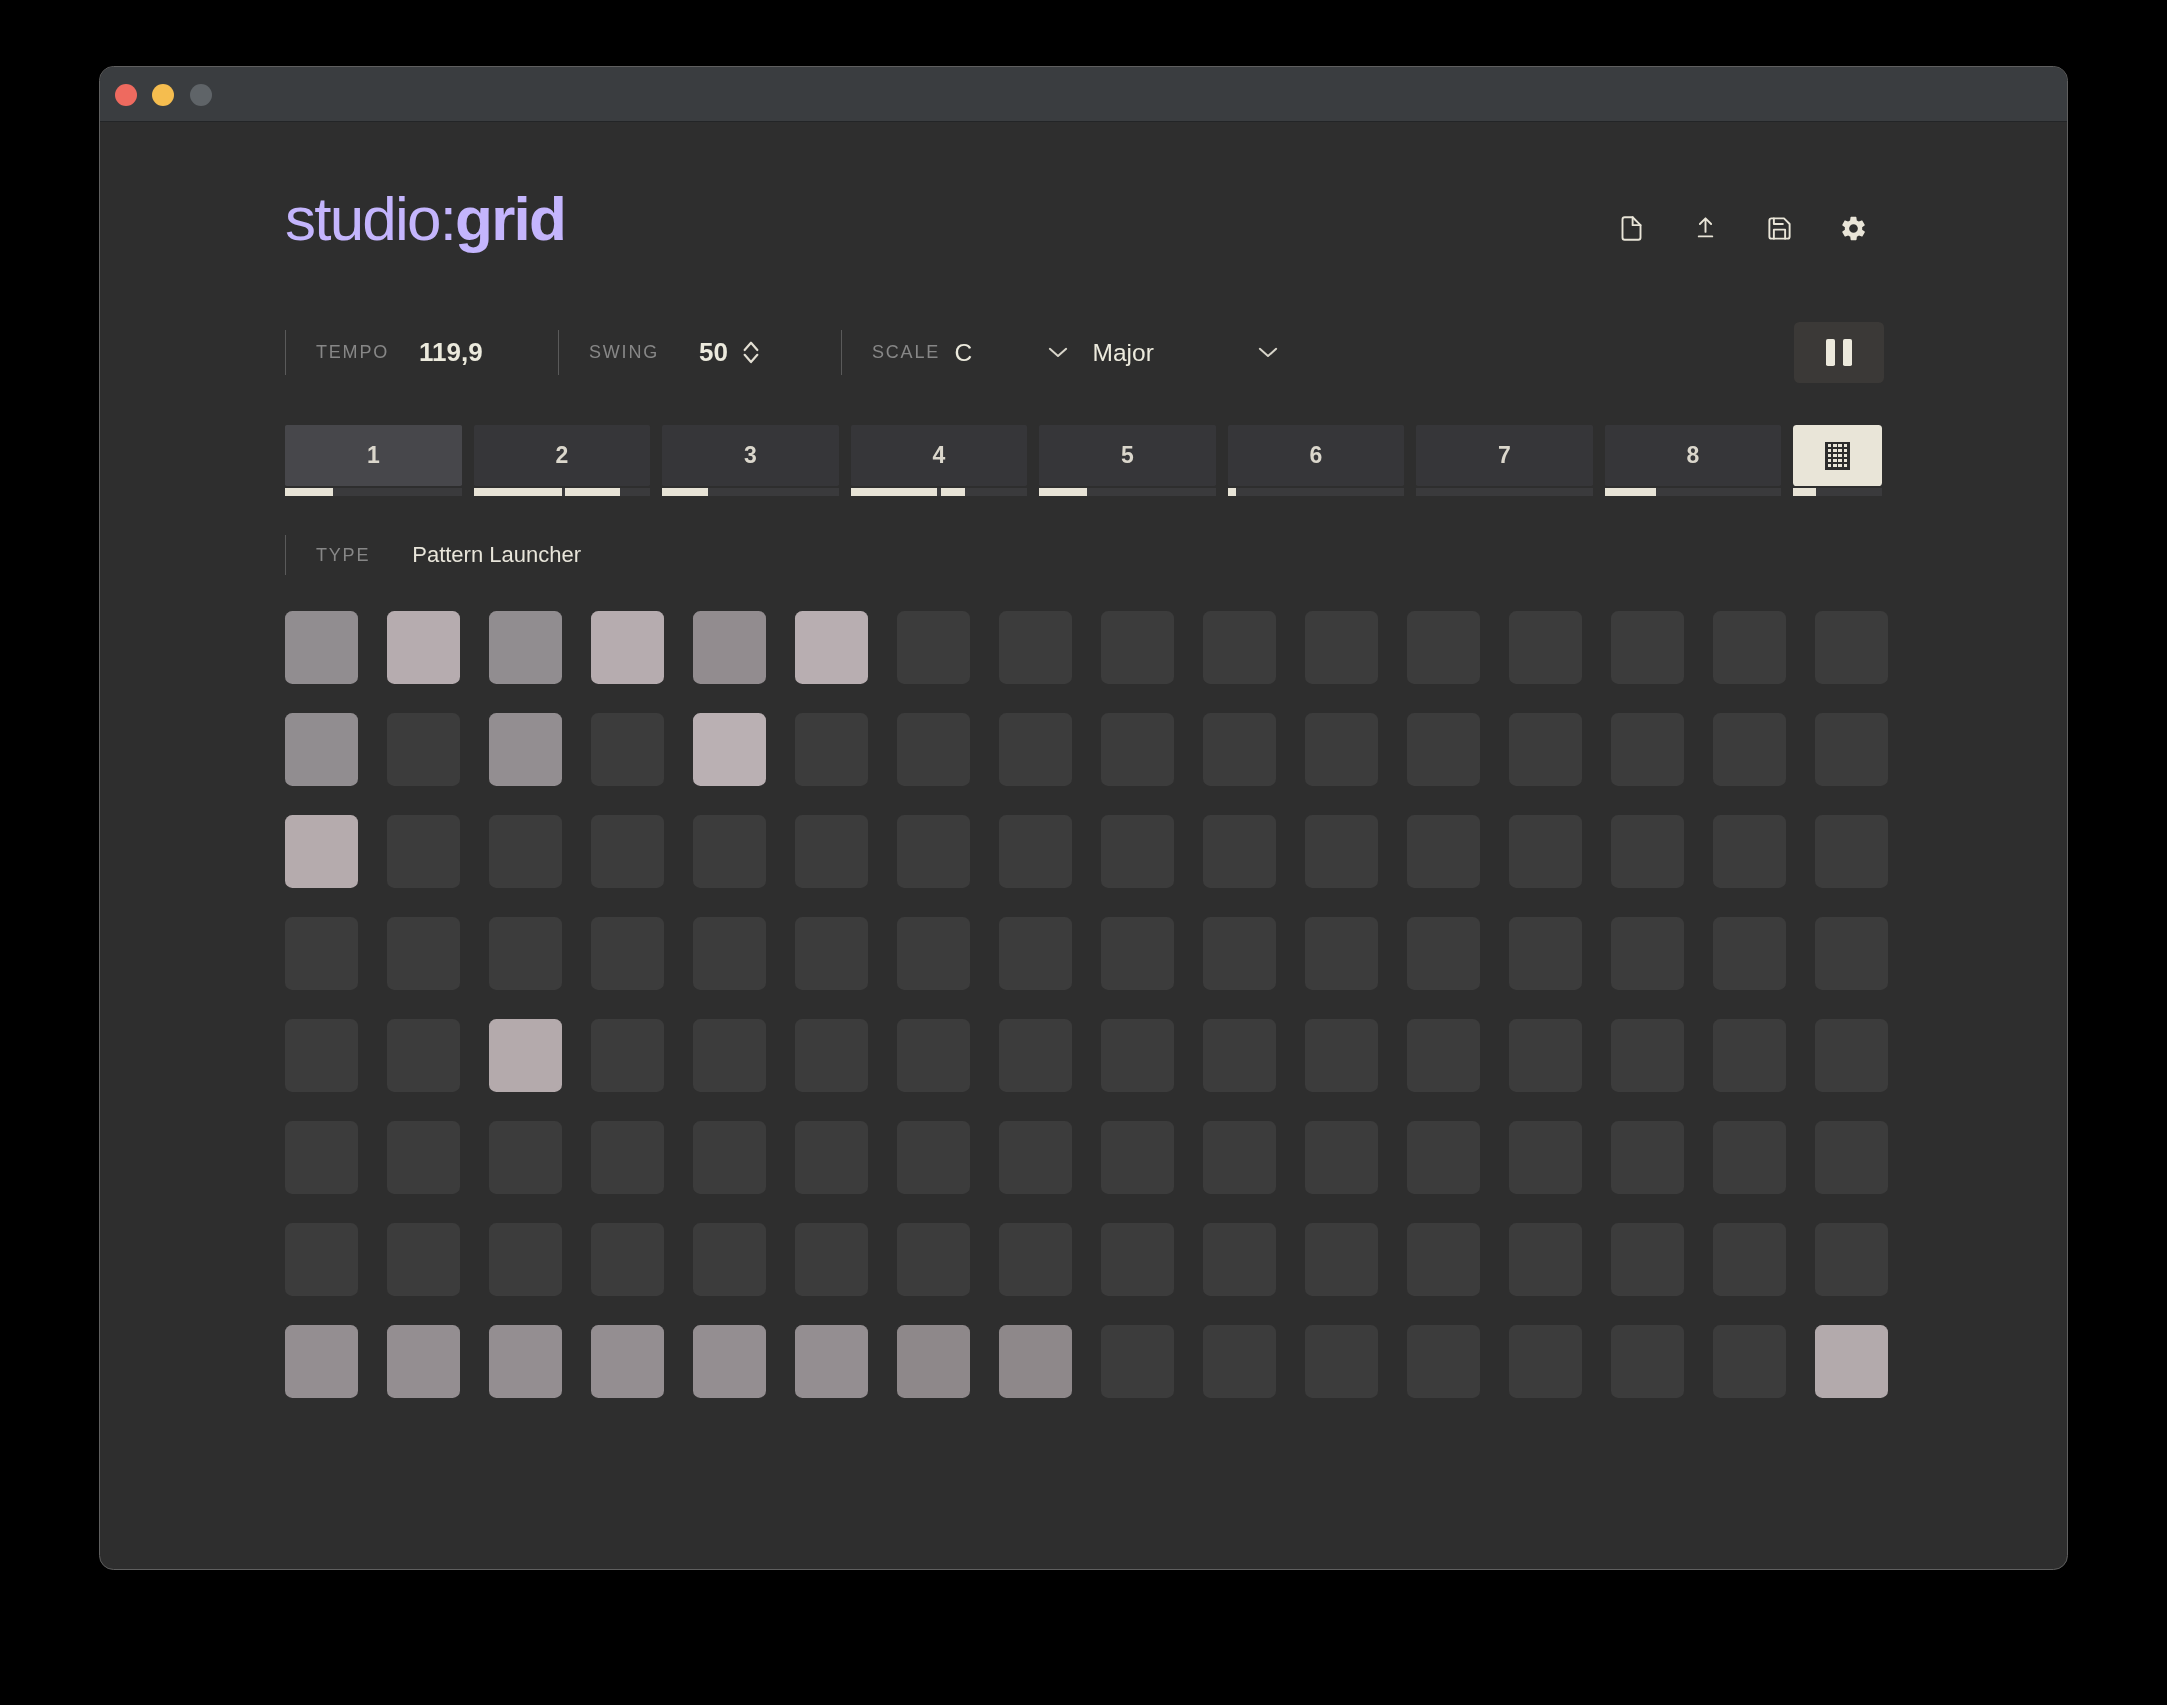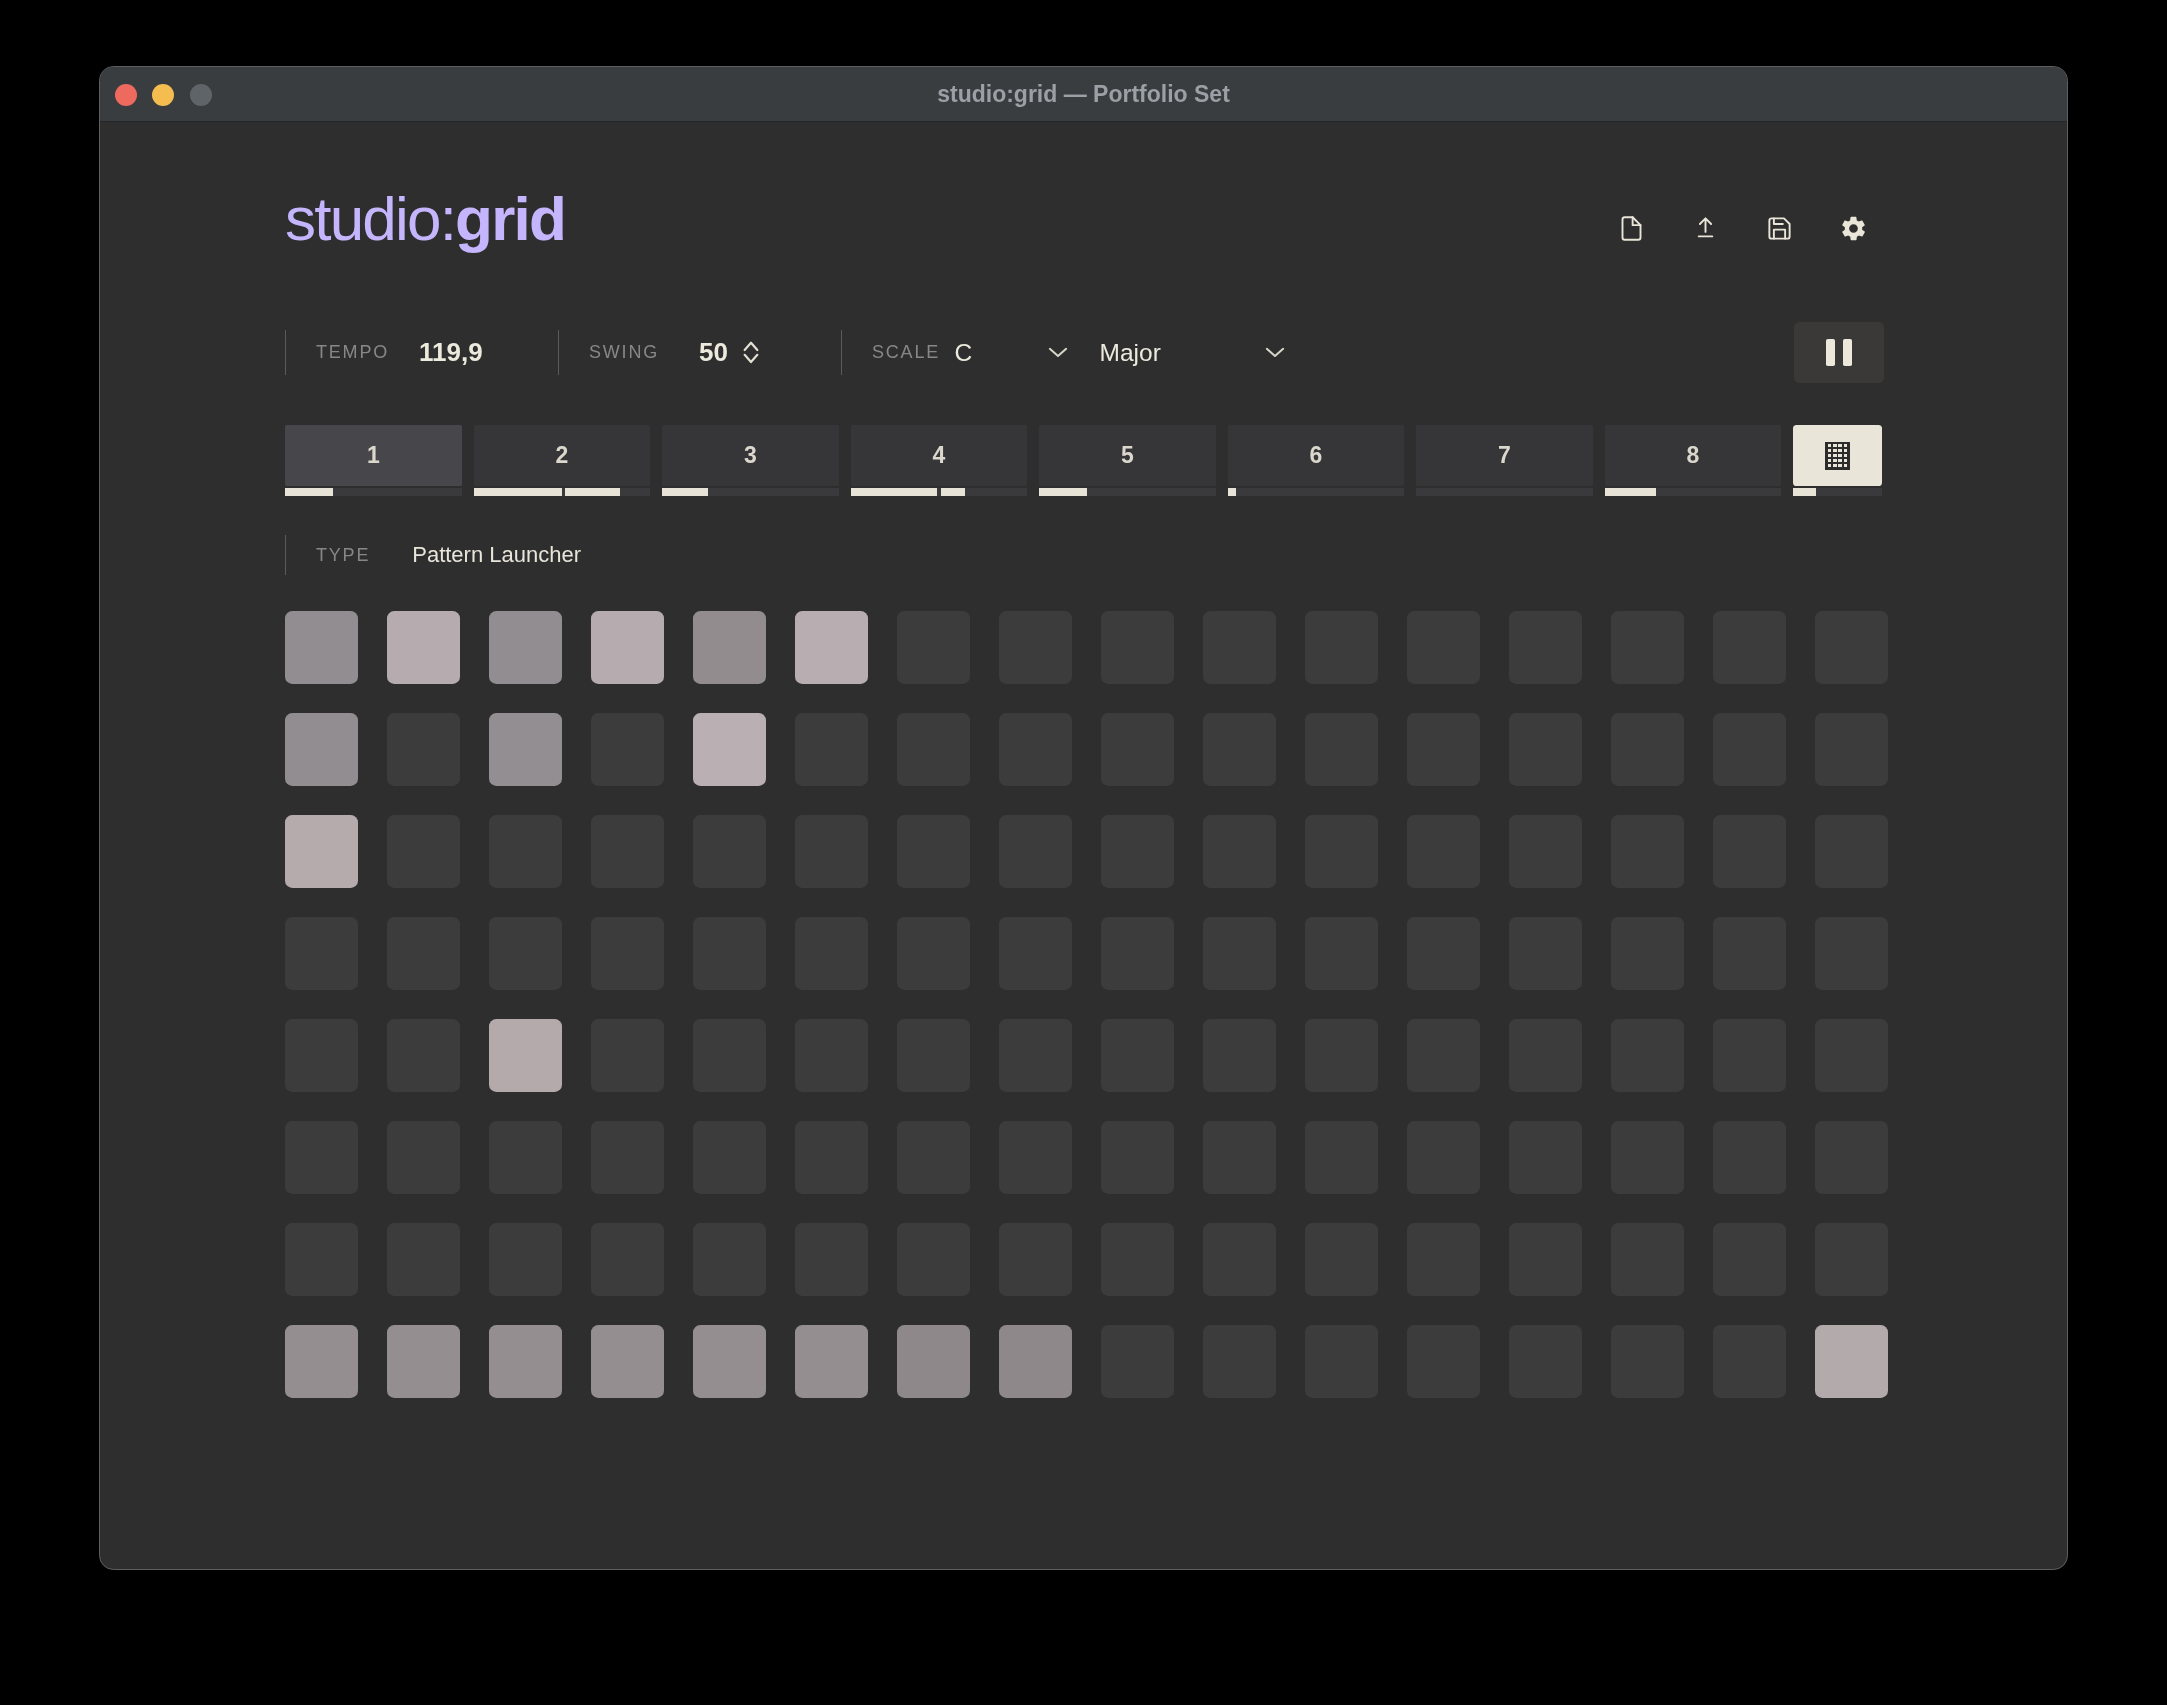--- a/index.html
+++ b/index.html
@@ -70,21 +70,20 @@
 <body>
 
 <div class="window">
 
   <div class="titlebar">
     <div class="lights">
       <div class="light" style="background: rgb(238, 106, 95);"></div>
       <div class="light" style="background: rgb(245, 189, 79);"></div>
       <div class="light" style="background: rgb(95, 100, 104);"></div>
     </div>
-    <div class="win-title">studio:grid — Portfolio Set</div>
   </div>
 
   <div class="logo"><span class="lt">studio:</span><span class="bd">grid</span></div>
 
   <div class="hdr-icons">
     <button class="icon-btn">
       <svg width="27" height="31" viewBox="0 0 24 24">
         <path d="M13 2H6a2 2 0 0 0-2 2v16a2 2 0 0 0 2 2h12a2 2 0 0 0 2-2V9z"></path>
         <polyline points="13 2 13 9 20 9"></polyline>
       </svg>
@@ -128,21 +127,21 @@
   </div>
 
   <div class="t-group" style="left:741px;">
     <span class="t-label">SCALE</span>
     <div class="select" style="width:114px; margin-left:14.5px;">
       <span class="sel-value">C</span>
       <svg width="22" height="11.8" viewBox="0 0 24 13">
           <polyline points="3,2 12,10 21,2"></polyline>
         </svg>
     </div>
-    <div class="select" style="width:186px; margin-left:31px;">
+    <div class="select" style="width:186px; margin-left:24px;">
       <span class="sel-value">Major</span>
       <svg width="22" height="11.8" viewBox="0 0 24 13">
           <polyline points="3,2 12,10 21,2"></polyline>
         </svg>
     </div>
   </div>
 
   <button class="pause-btn">
     <span></span>
     <span></span>

